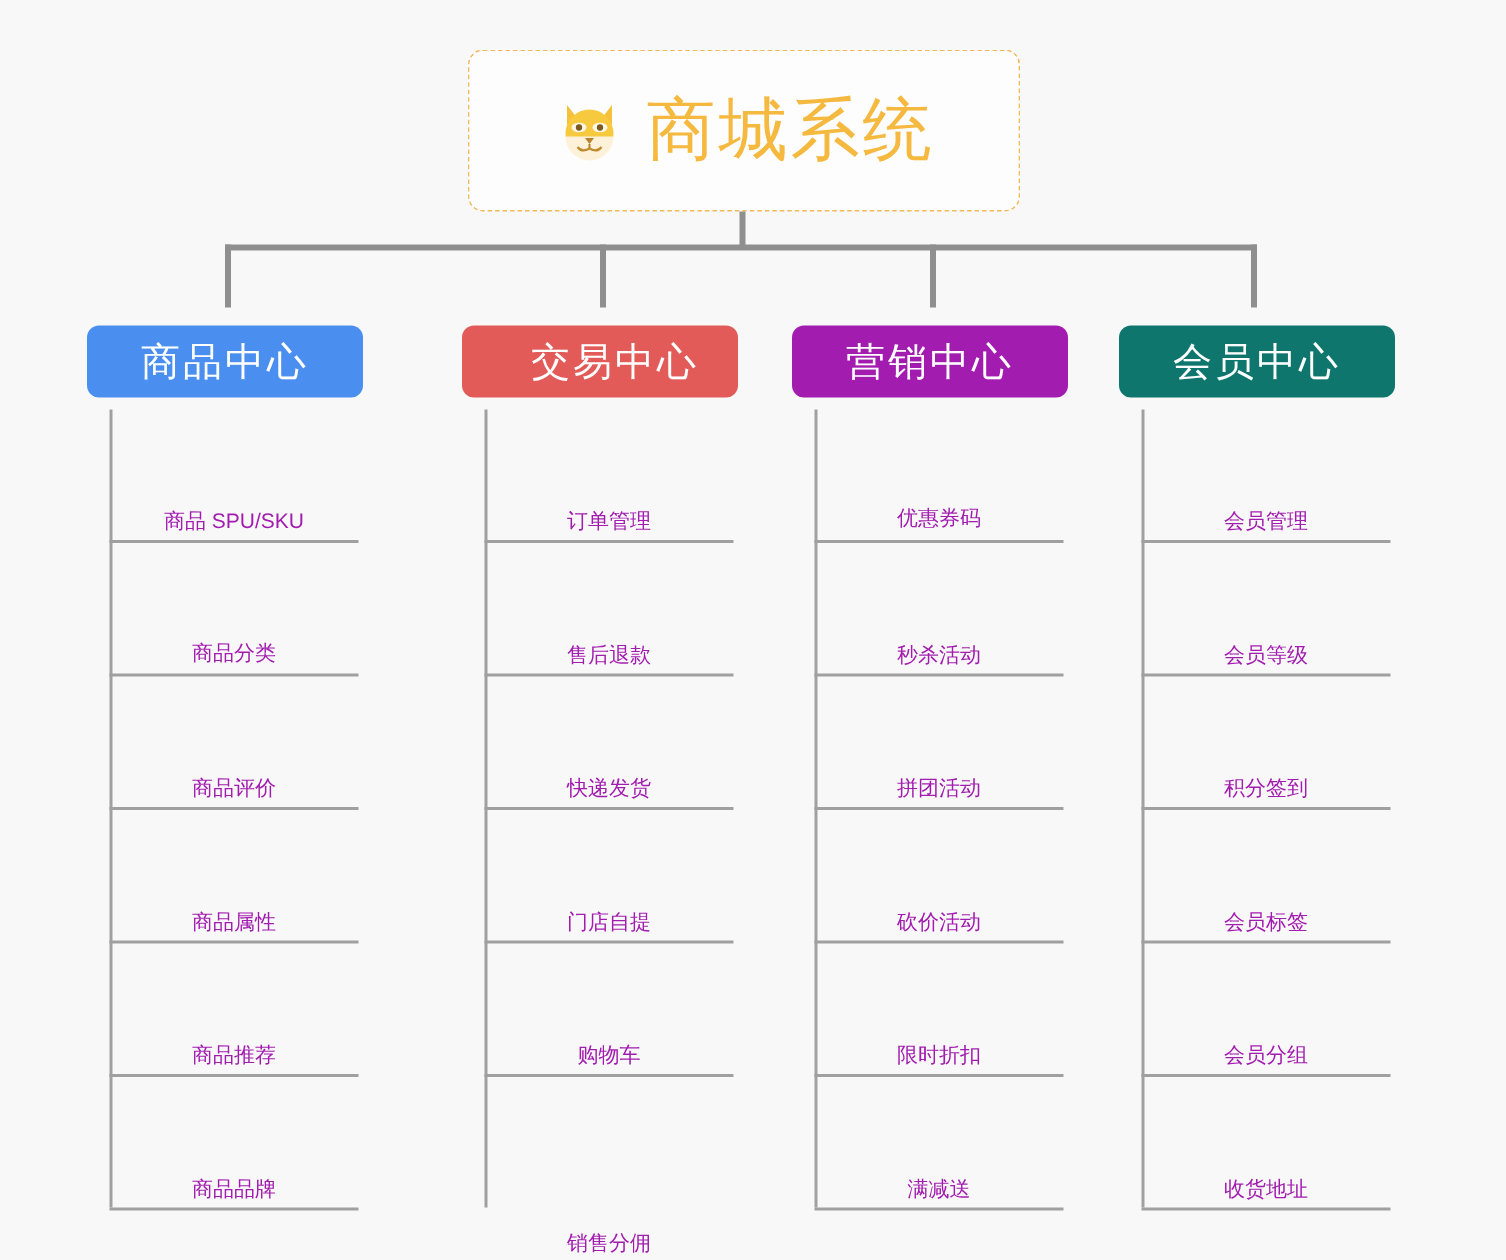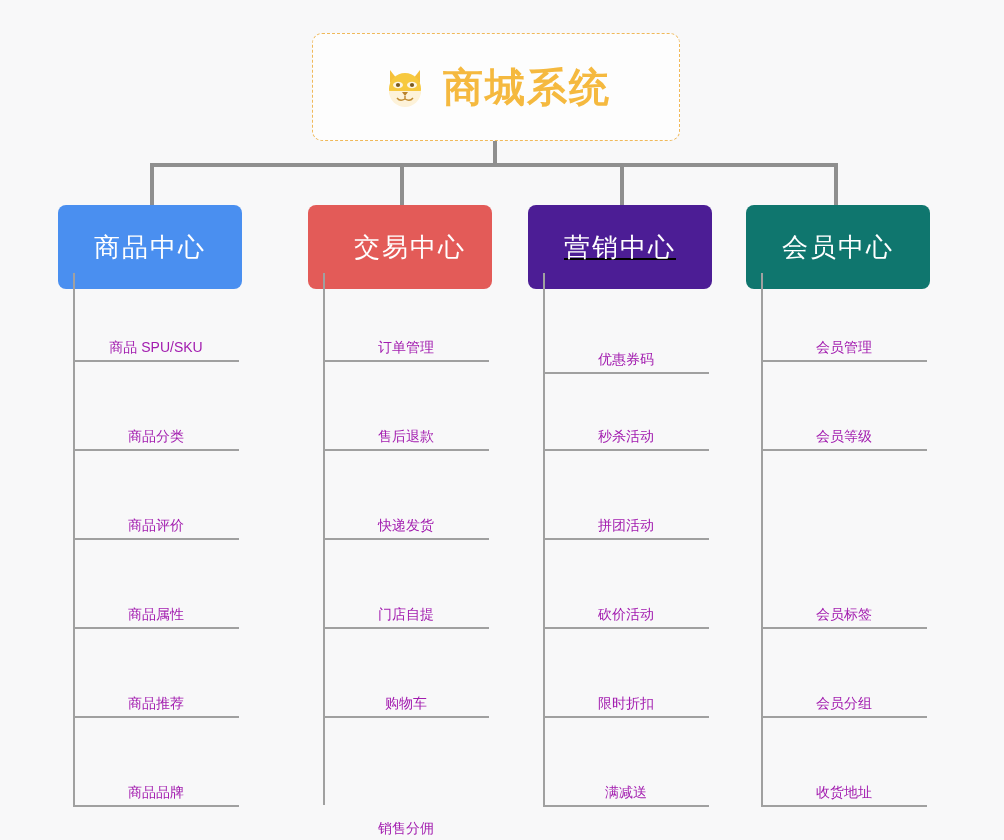--- a/index.html
+++ b/index.html
@@ -39,24 +39,24 @@
   }
   .root-emoji {
     font-size: 42px;
     line-height: 1;
     display: block;
     width: 48px;
     height: 48px;
   }
   .root-emoji svg { display: block; }
   .root-title {
-    font-size: 40px;
+    font-size: 46px;
     color: #f5b93f;
     letter-spacing: 2px;
-    font-weight: 700;
+    font-weight: 400;
     white-space: nowrap;
   }
 
   
   .conn {
     position: absolute;
     background: #8f8f8f;
   }
   .conn-v-root {           
     left: 493px;
@@ -72,23 +72,23 @@
   }
   .conn-drop {             
     top: 163px;
     width: 4px;
     height: 42px;
   }
 
   
   .category {
     position: absolute;
-    top: 205px;
+    top: 217px;
     width: 184px;
-    height: 84px;
+    height: 48px;
     box-sizing: border-box;
     border-radius: 8px;
     display: flex;
     align-items: center;
     justify-content: center;
   }
   .category-label {
     font-size: 26px;
     color: #ffffff;
     letter-spacing: 2px;
@@ -205,26 +205,26 @@
         <span class="leaf-label">门店自提</span>
       </div>
     <div class="leaf-item" style="top:356px;">
         <span class="leaf-label">购物车</span>
       </div>
     <div class="leaf-item" style="top:445px;margin-top:36px;">
         <span class="leaf-label">销售分佣</span>
       </div>
   </div>
 
-  <div class="category" style="left: 528px; background: #4c1d95; text-decoration: underline;">
+  <div class="category" style="left: 528px; background: #a21caf;">
     <span class="category-label">营销中心</span>
   </div>
   <div class="leaf-column" style="left:532px;">
     <div class="leaf-spine"></div>
-    <div class="leaf-item" style="top:12px;">
+    <div class="leaf-item" style="top:0px;font-family:Liberation Mono, monospace;">
         <span class="leaf-label">优惠券码</span>
       </div>
     <div class="leaf-item" style="top:89px;">
         <span class="leaf-label">秒杀活动</span>
       </div>
     <div class="leaf-item" style="top:178px;">
         <span class="leaf-label">拼团活动</span>
       </div>
     <div class="leaf-item" style="top:267px;">
         <span class="leaf-label">砍价活动</span>
@@ -241,20 +241,23 @@
     <span class="category-label">会员中心</span>
   </div>
   <div class="leaf-column" style="left:750px;">
     <div class="leaf-spine"></div>
     <div class="leaf-item" style="top:0px;">
         <span class="leaf-label">会员管理</span>
       </div>
     <div class="leaf-item" style="top:89px;">
         <span class="leaf-label">会员等级</span>
       </div>
+    <div class="leaf-item" style="top:178px;">
+        <span class="leaf-label">积分签到</span>
+      </div>
     <div class="leaf-item" style="top:267px;">
         <span class="leaf-label">会员标签</span>
       </div>
     <div class="leaf-item" style="top:356px;">
         <span class="leaf-label">会员分组</span>
       </div>
     <div class="leaf-item" style="top:445px;">
         <span class="leaf-label">收货地址</span>
       </div>
   </div>

